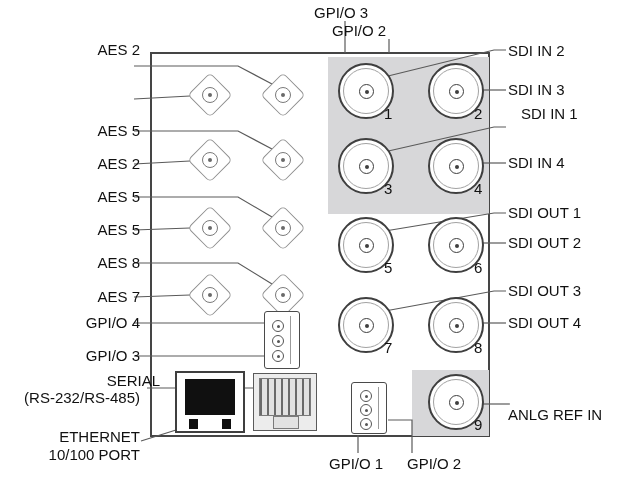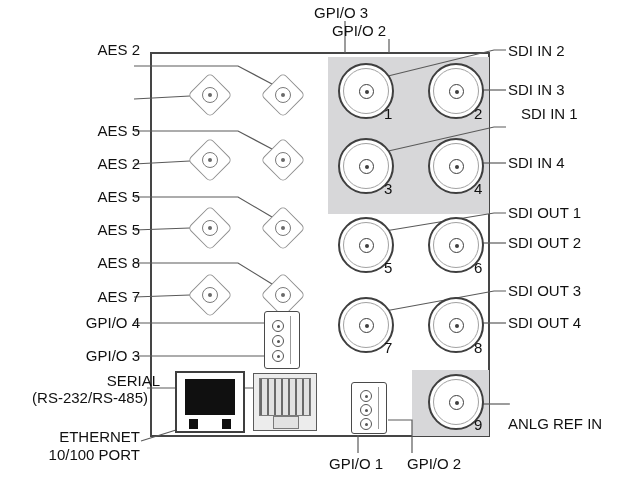--- a/index.html
+++ b/index.html
@@ -246,30 +246,30 @@
   <div class="lbl r" style="top:41px;">AES 2</div>
   <div class="lbl r" style="top:122px;">AES 5</div>
   <div class="lbl r" style="top:155px;">AES 2</div>
   <div class="lbl r" style="top:188px;">AES 5</div>
   <div class="lbl r" style="top:221px;">AES 5</div>
   <div class="lbl r" style="top:254px;text-align:right;">AES 8</div>
   <div class="lbl r" style="top:288px;">AES 7</div>
   <div class="lbl r" style="top:314px;">GPI/O 4</div>
   <div class="lbl r" style="top:347px;">GPI/O 3</div>
   <div class="lbl r" style="top:372px;padding-left:20px;">SERIAL</div>
-  <div class="lbl r" style="top:389px;padding-left:8px;">(RS-232/RS-485)</div>
+  <div class="lbl r" style="top:389px;">(RS-232/RS-485)</div>
   <div class="lbl r" style="top:428px;">ETHERNET</div>
   <div class="lbl r" style="top:446px;">10/100 PORT</div>
 
   <div class="lbl l" style="top:42px;">SDI IN 2</div>
   <div class="lbl l" style="top:81px;">SDI IN 3</div>
   <div class="lbl l" style="top:105px;margin-left:13px;">SDI IN 1</div>
   <div class="lbl l" style="top:154px;">SDI IN 4</div>
   <div class="lbl l" style="top:204px;">SDI OUT 1</div>
   <div class="lbl l" style="top:234px;">SDI OUT 2</div>
   <div class="lbl l" style="top:282px;">SDI OUT 3</div>
   <div class="lbl l" style="top:314px;">SDI OUT 4</div>
-  <div class="lbl l" style="top:415px;text-align:right;">ANLG REF IN</div>
+  <div class="lbl l" style="top:406px;text-align:right;">ANLG REF IN</div>
 
   <div class="lbl" style="left:329px;top:455px;">GPI/O 1</div>
   <div class="lbl" style="left:407px;top:455px;">GPI/O 2</div>
 
 </div>
 
 </body></html>

